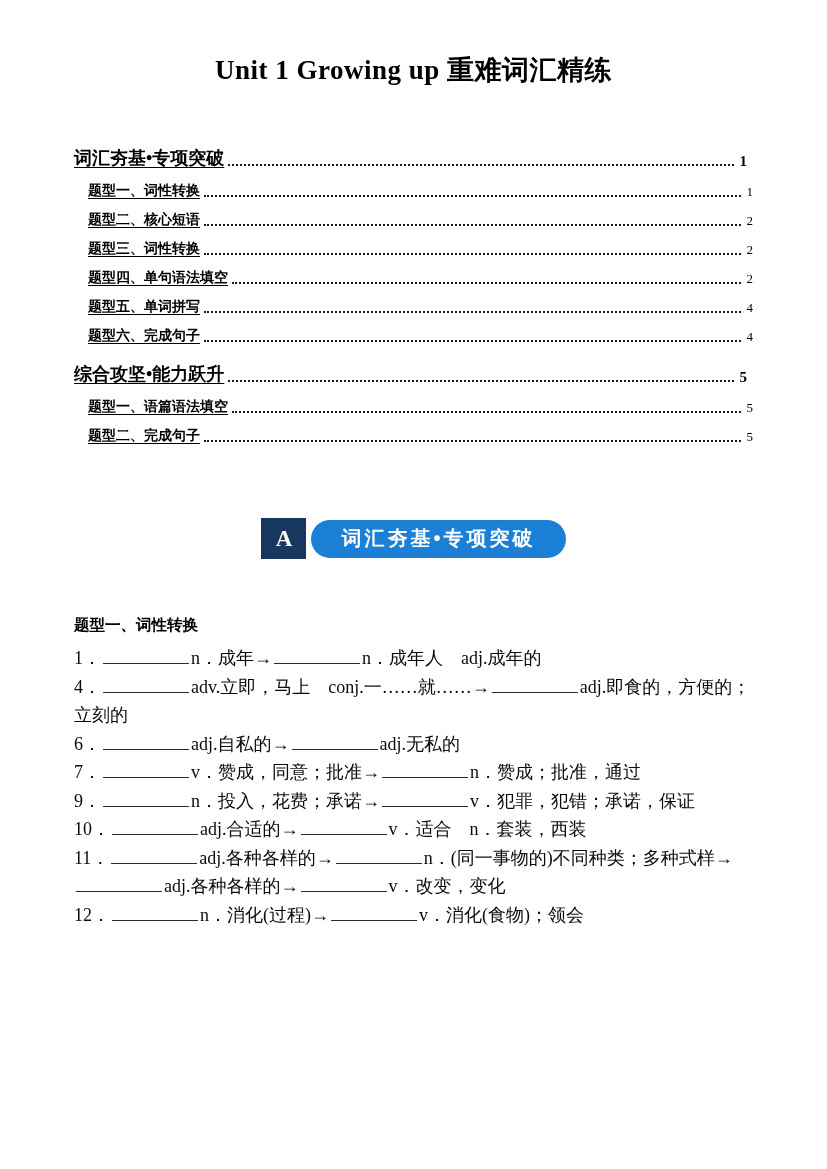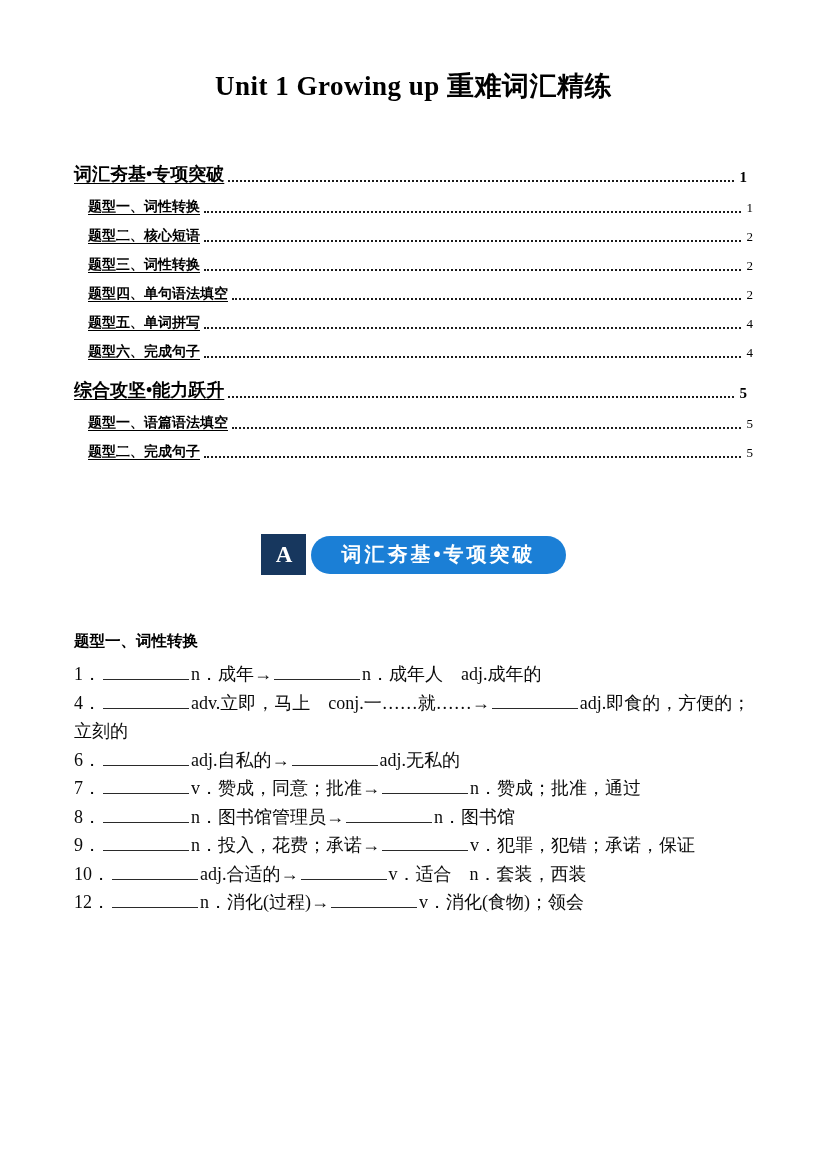--- a/index.html
+++ b/index.html
@@ -6,21 +6,21 @@
   html, body { background: #9e9e9e; }
   body { font-family: "Liberation Serif", "DejaVu Serif", serif; }
 
   .page {
     position: relative;
     width: 827px;
     height: 1169px;
     margin: 0 auto;
     background: #ffffff;
     overflow: hidden;
-    padding: 68px 74px 40px 74px;
+    padding: 52px 74px 40px 74px;
     color: #000;
   }
 
   
   .doc-title {
     text-align: center;
     font-size: 27px;
     font-weight: bold;
     letter-spacing: 0.5px;
     margin-bottom: 46px;
@@ -176,19 +176,19 @@
     <div class="banner-pill" style="background: rgb(27, 127, 214);">词汇夯基•专项突破</div>
   </div>
 
   <h2 class="exercise-heading">题型一、词性转换</h2>
 
   <div class="exercise-list" id="exercise-list">
       <p class="exercise-item"><span>1．</span><span class="blank"></span><span>n．成年→</span><span class="blank"></span><span>n．成年人　adj.成年的</span></p>
       <p class="exercise-item"><span>4．</span><span class="blank"></span><span>adv.立即，马上　conj.一……就……→</span><span class="blank"></span><span>adj.即食的，方便的；立刻的</span></p>
       <p class="exercise-item"><span>6．</span><span class="blank"></span><span>adj.自私的→</span><span class="blank"></span><span>adj.无私的</span></p>
       <p class="exercise-item"><span>7．</span><span class="blank"></span><span>v．赞成，同意；批准→</span><span class="blank"></span><span>n．赞成；批准，通过</span></p>
-      <p class="exercise-item"><span>8．</span><span class="blank"></span><span>n．图书馆管理员→</span><span class="blank"></span><span>n．图书馆</span></p>
       <p class="exercise-item"><span>9．</span><span class="blank"></span><span>n．投入，花费；承诺→</span><span class="blank"></span><span>v．犯罪，犯错；承诺，保证</span></p>
       <p class="exercise-item"><span>10．</span><span class="blank"></span><span>adj.合适的→</span><span class="blank"></span><span>v．适合　n．套装，西装</span></p>
+      <p class="exercise-item"><span>11．</span><span class="blank"></span><span>adj.各种各样的→</span><span class="blank"></span><span>n．(同一事物的)不同种类；多种式样→</span><span class="blank"></span><span>adj.各种各样的→</span><span class="blank"></span><span>v．改变，变化</span></p>
       <p class="exercise-item"><span>12．</span><span class="blank"></span><span>n．消化(过程)→</span><span class="blank"></span><span>v．消化(食物)；领会</span></p>
     </div>
 
 </div>
 
 </body></html>

